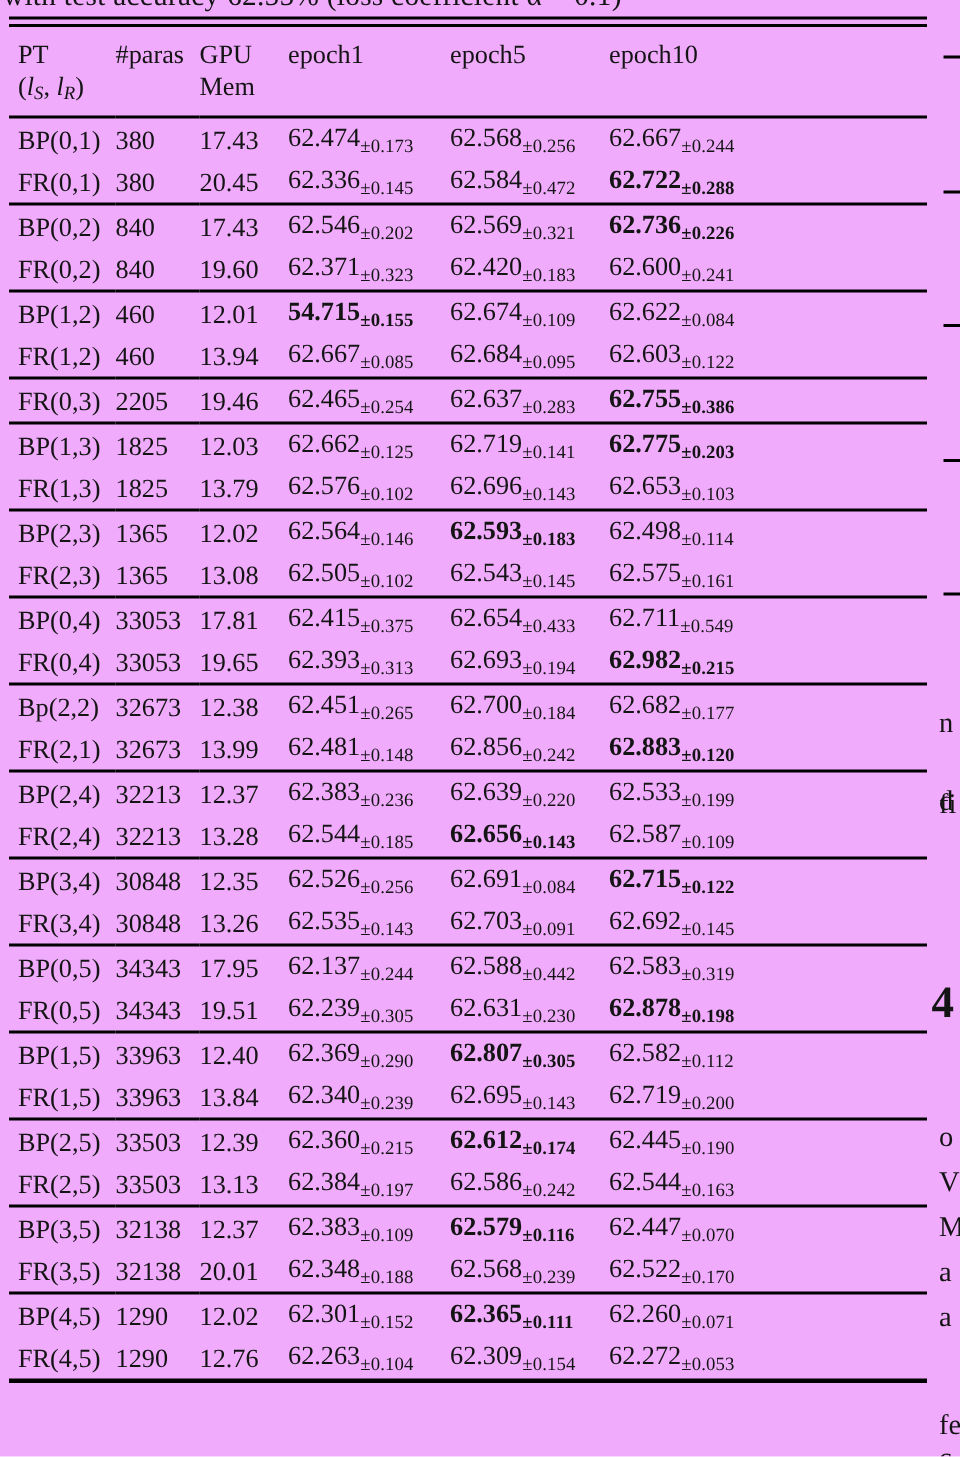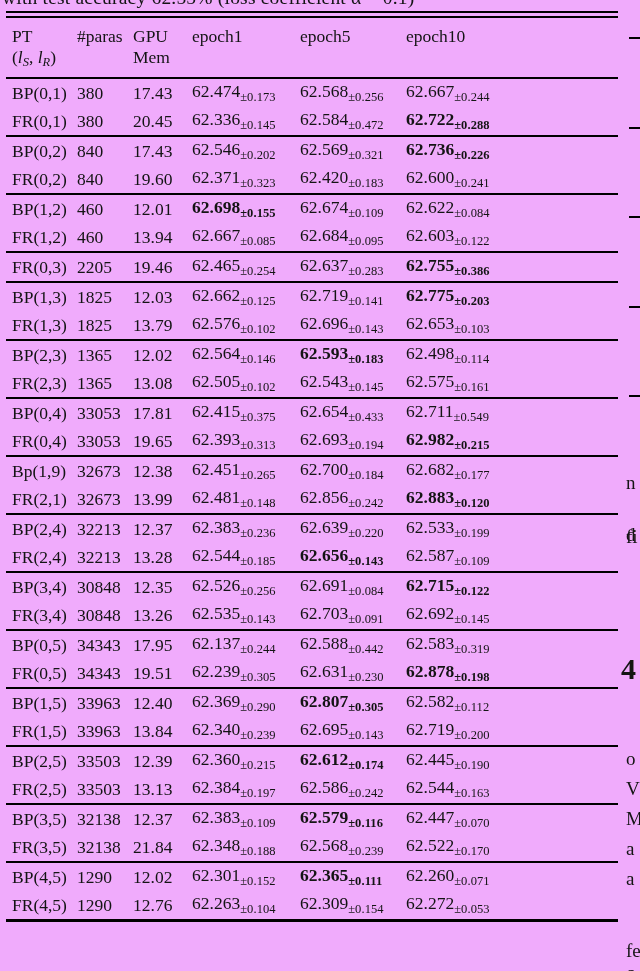--- a/index.html
+++ b/index.html
@@ -154,21 +154,21 @@
     <td class="c-paras">840</td>
     <td class="c-gpu">19.60</td>
     <td class="c-e e1"><span class="val">62.371</span><span class="sub">±0.323</span></td>
     <td class="c-e e5"><span class="val">62.420</span><span class="sub">±0.183</span></td>
     <td class="c-e e10"><span class="val">62.600</span><span class="sub">±0.241</span></td>
   </tr>
           <tr>
     <td class="c-pt">BP(1,2)</td>
     <td class="c-paras">460</td>
     <td class="c-gpu">12.01</td>
-    <td class="c-e e1 bold"><span class="val">62.698</span><span class="sub">±0.155</span></td>
+    <td class="c-e e1 bold"><span class="val">54.715</span><span class="sub">±0.155</span></td>
     <td class="c-e e5"><span class="val">62.674</span><span class="sub">±0.109</span></td>
     <td class="c-e e10"><span class="val">62.622</span><span class="sub">±0.084</span></td>
   </tr>
           <tr class="group-end">
     <td class="c-pt">FR(1,2)</td>
     <td class="c-paras">460</td>
     <td class="c-gpu">13.94</td>
     <td class="c-e e1"><span class="val">62.667</span><span class="sub">±0.085</span></td>
     <td class="c-e e5"><span class="val">62.684</span><span class="sub">±0.095</span></td>
     <td class="c-e e10"><span class="val">62.603</span><span class="sub">±0.122</span></td>
@@ -223,21 +223,21 @@
   </tr>
           <tr class="group-end">
     <td class="c-pt">FR(0,4)</td>
     <td class="c-paras">33053</td>
     <td class="c-gpu">19.65</td>
     <td class="c-e e1"><span class="val">62.393</span><span class="sub">±0.313</span></td>
     <td class="c-e e5"><span class="val">62.693</span><span class="sub">±0.194</span></td>
     <td class="c-e e10 bold"><span class="val">62.982</span><span class="sub">±0.215</span></td>
   </tr>
           <tr>
-    <td class="c-pt">Bp(1,9)</td>
+    <td class="c-pt">Bp(2,2)</td>
     <td class="c-paras">32673</td>
     <td class="c-gpu">12.38</td>
     <td class="c-e e1"><span class="val">62.451</span><span class="sub">±0.265</span></td>
     <td class="c-e e5"><span class="val">62.700</span><span class="sub">±0.184</span></td>
     <td class="c-e e10"><span class="val">62.682</span><span class="sub">±0.177</span></td>
   </tr>
           <tr class="group-end">
     <td class="c-pt">FR(2,1)</td>
     <td class="c-paras">32673</td>
     <td class="c-gpu">13.99</td>
@@ -329,21 +329,21 @@
     <td class="c-pt">BP(3,5)</td>
     <td class="c-paras">32138</td>
     <td class="c-gpu">12.37</td>
     <td class="c-e e1"><span class="val">62.383</span><span class="sub">±0.109</span></td>
     <td class="c-e e5 bold"><span class="val">62.579</span><span class="sub">±0.116</span></td>
     <td class="c-e e10"><span class="val">62.447</span><span class="sub">±0.070</span></td>
   </tr>
           <tr class="group-end">
     <td class="c-pt">FR(3,5)</td>
     <td class="c-paras">32138</td>
-    <td class="c-gpu">21.84</td>
+    <td class="c-gpu">20.01</td>
     <td class="c-e e1"><span class="val">62.348</span><span class="sub">±0.188</span></td>
     <td class="c-e e5"><span class="val">62.568</span><span class="sub">±0.239</span></td>
     <td class="c-e e10"><span class="val">62.522</span><span class="sub">±0.170</span></td>
   </tr>
           <tr>
     <td class="c-pt">BP(4,5)</td>
     <td class="c-paras">1290</td>
     <td class="c-gpu">12.02</td>
     <td class="c-e e1"><span class="val">62.301</span><span class="sub">±0.152</span></td>
     <td class="c-e e5 bold"><span class="val">62.365</span><span class="sub">±0.111</span></td>

